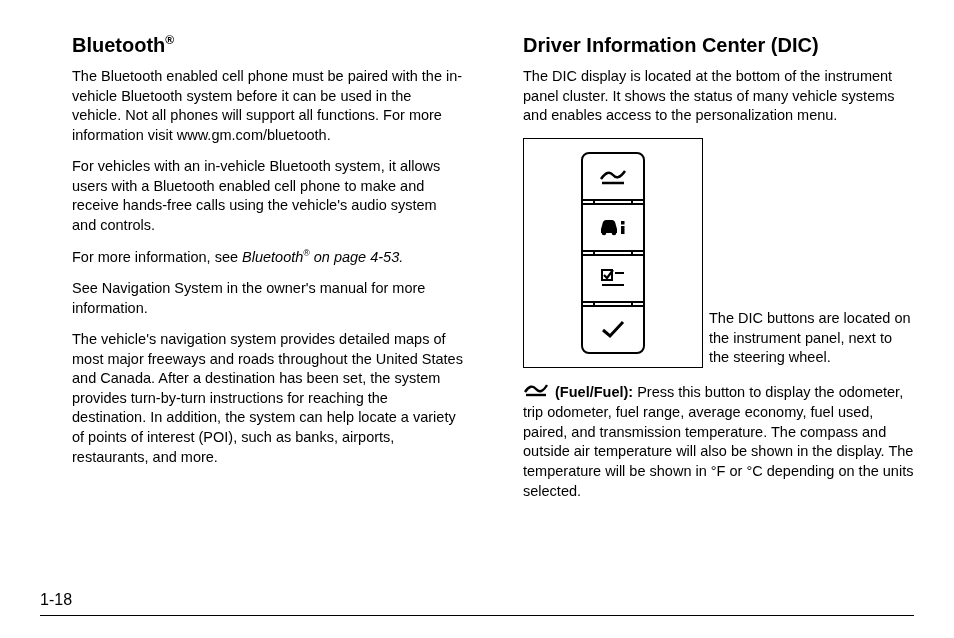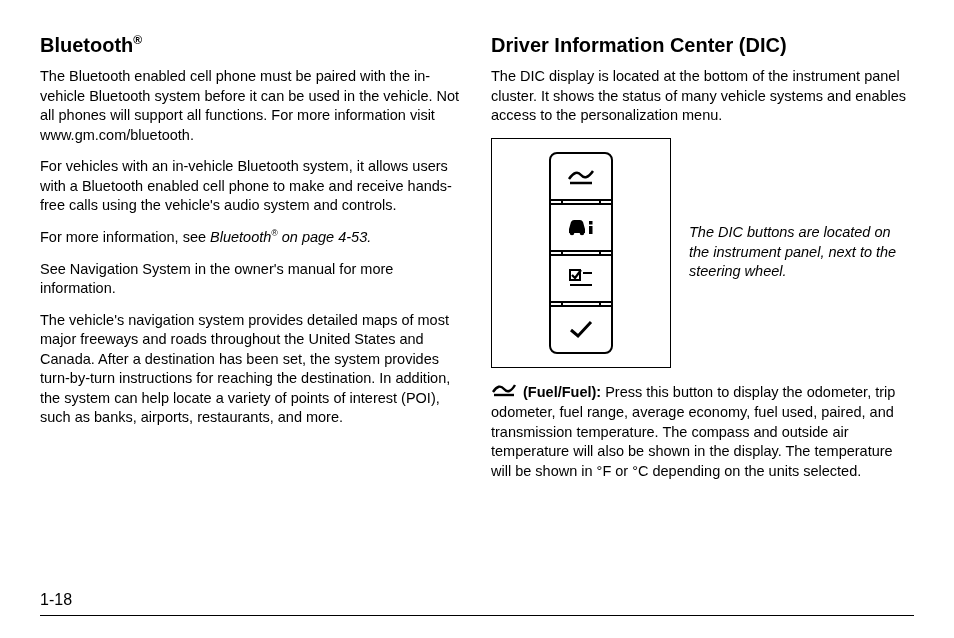--- a/index.html
+++ b/index.html
@@ -11,32 +11,32 @@
     color: #000;
     position: relative;
     padding: 30px 40px 0 40px;
     font-size: 14.5px;
     line-height: 1.35;
   }
   .cols {
     display: flex;
     gap: 28px;
   }
-  .col { flex: 1; }
+  .col { flex: 1; margin-left: 32px; }
   h2 {
     font-size: 20px;
     font-weight: bold;
     margin-bottom: 8px;
     margin-top: 2px;
   }
   h2.second { margin-top: 18px; }
   sup { font-size: 0.6em; vertical-align: super; }
   p { margin-bottom: 12px; }
   .italic { font-style: italic; }
-  .figrow { display: flex; gap: 18px; margin-bottom: 14px; align-items:center;font-style:italic; }
+  .figrow { display: flex; gap: 6px; margin-bottom: 14px; align-items:flex-end; }
   .figbox {
     border: 1.5px solid #000;
     width: 180px;
     height: 230px;
     display: flex;
     align-items: center;
     justify-content: center;
     flex-shrink: 0;
   }
   .btnstack {

